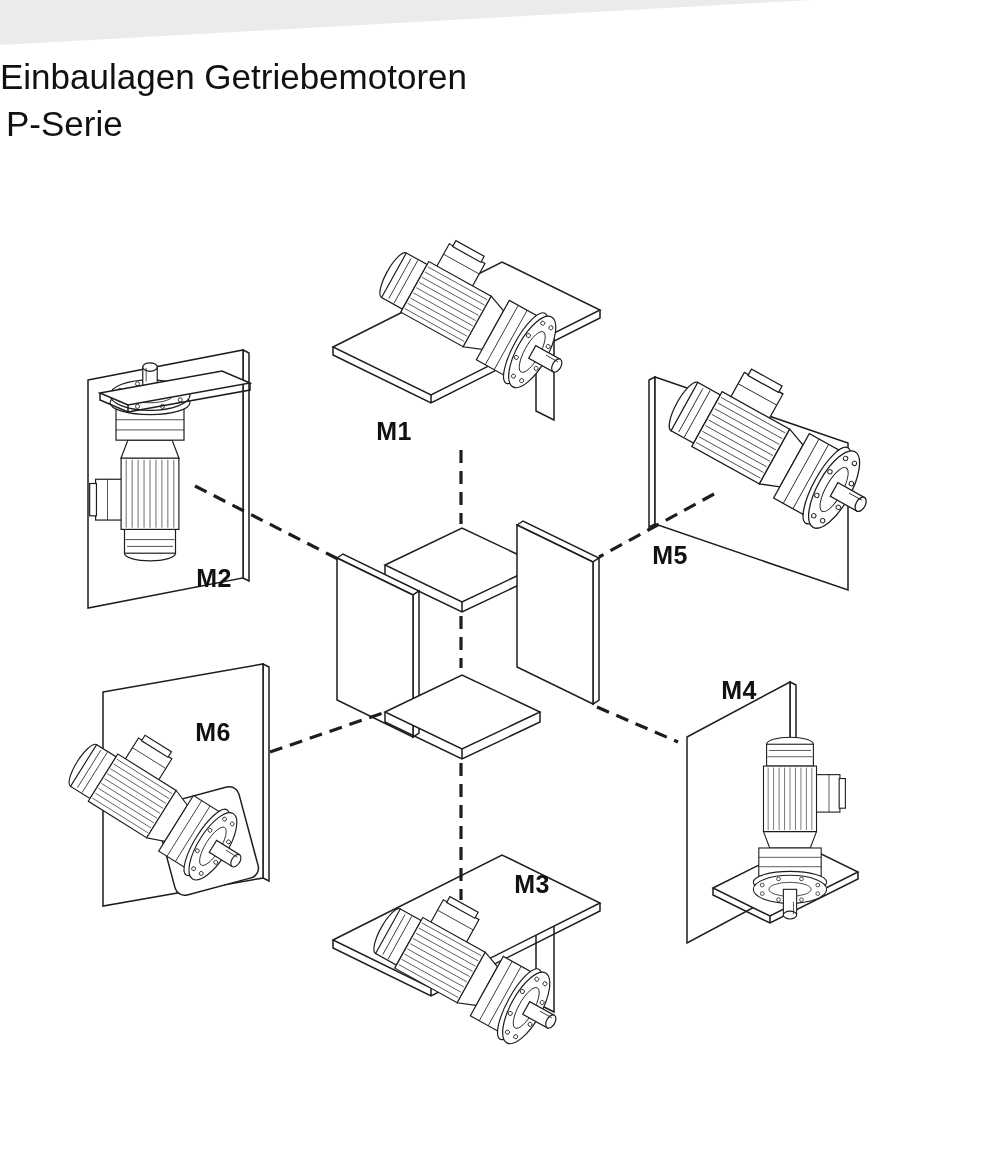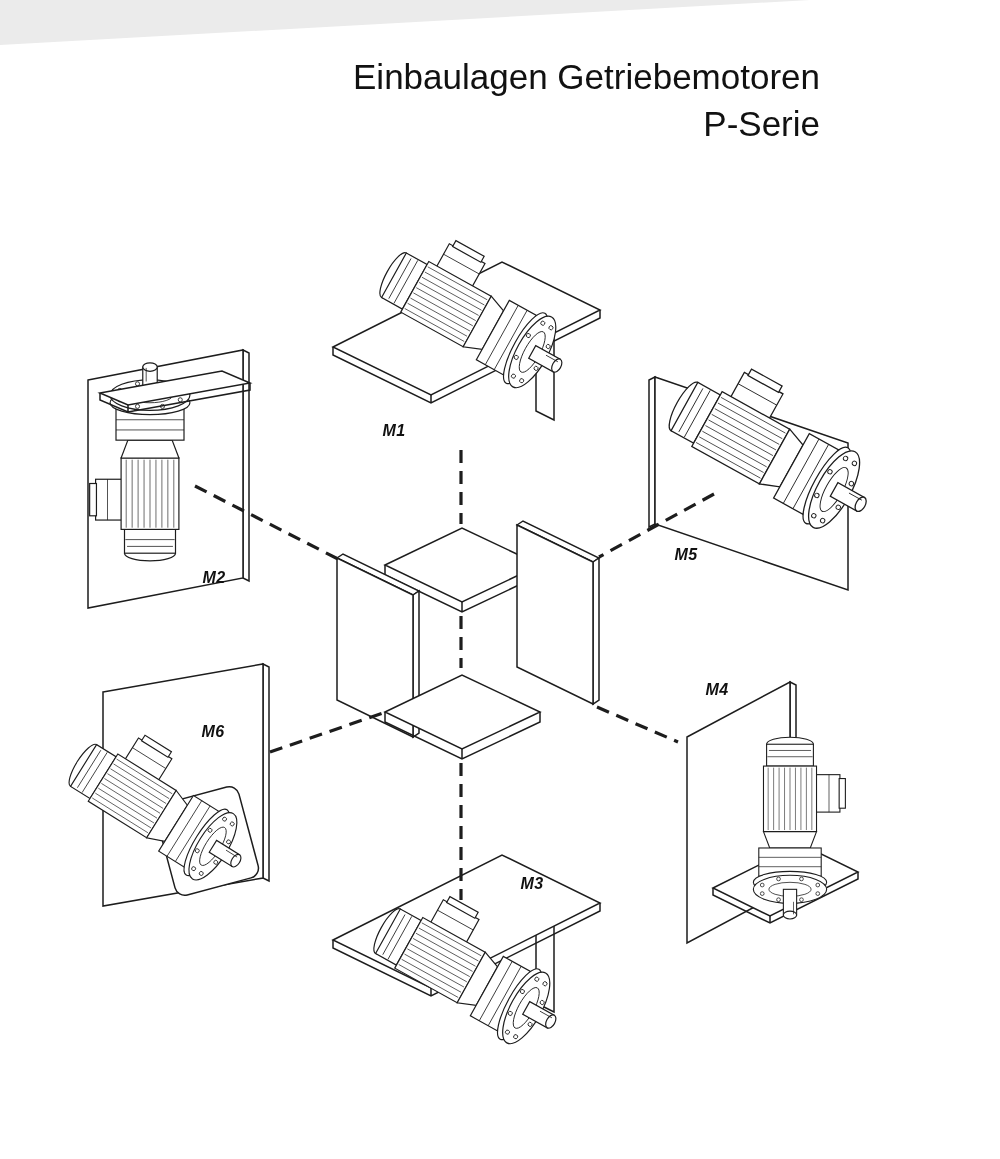--- a/index.html
+++ b/index.html
@@ -8,26 +8,26 @@
     background:#ffffff; overflow:hidden;
     font-family:"Liberation Sans", sans-serif;
     color:#111;
   }
   .scan-artifact {
     position:absolute; top:0; left:0; width:1000px; height:150px;
     background:#ebebeb;
     -webkit-clip-path:polygon(0 0, 81% 0, 0 30%);
     clip-path:polygon(0 0, 81% 0, 0 30%);
   }
-  .title-block { position:absolute; top:55px; left:0; width:820px; text-align:right; }
+  .title-block { position:absolute; top:55px; left:0; width:820px; text-align:left; }
   .title    { font-size:35px; line-height:44px; }
-  .subtitle { font-size:35px; line-height:44px; margin-top:3px; }
+  .subtitle { font-size:35px; line-height:44px; margin-top:3px;margin-left:6px; }
   .pos-label {
     position:absolute; transform:translate(-50%,-50%);
-    font-weight:700; font-size:16px; letter-spacing:0.5px;font-style:italic;
+    font-weight:700; font-size:25px; letter-spacing:0.5px;
   }
   svg.diagram { position:absolute; top:0; left:0; }
   .fc   { fill:#ffffff; stroke:#1d1d1d; stroke-width:1.5; }
   .ln   { fill:none;    stroke:#1d1d1d; stroke-width:1.5; }
   .dash { fill:none;    stroke:#1d1d1d; stroke-width:3.2; stroke-dasharray:13 8; }
 </style>
 </head>
 <body>
 
 <div class="scan-artifact"></div>
@@ -147,15 +147,15 @@
     <path class="dash" d="M195,486 L338,559"></path>
     <path class="dash" d="M714,494 L599,557"></path>
     <path class="dash" d="M270,752 L383,713"></path>
     <path class="dash" d="M597,707 L678,742"></path>
   </g>
 </svg>
 
 <div class="pos-label" style="left:394px; top:431px">M1</div>
 <div class="pos-label" style="left:214px; top:578px">M2</div>
 <div class="pos-label" style="left:532px; top:884px">M3</div>
-<div class="pos-label" style="left:717px; top:690px">M4</div>
-<div class="pos-label" style="left:686px; top:555px">M5</div>
+<div class="pos-label" style="left:739px; top:690px">M4</div>
+<div class="pos-label" style="left:670px; top:555px">M5</div>
 <div class="pos-label" style="left:213px; top:732px">M6</div>
 
 </body></html>

